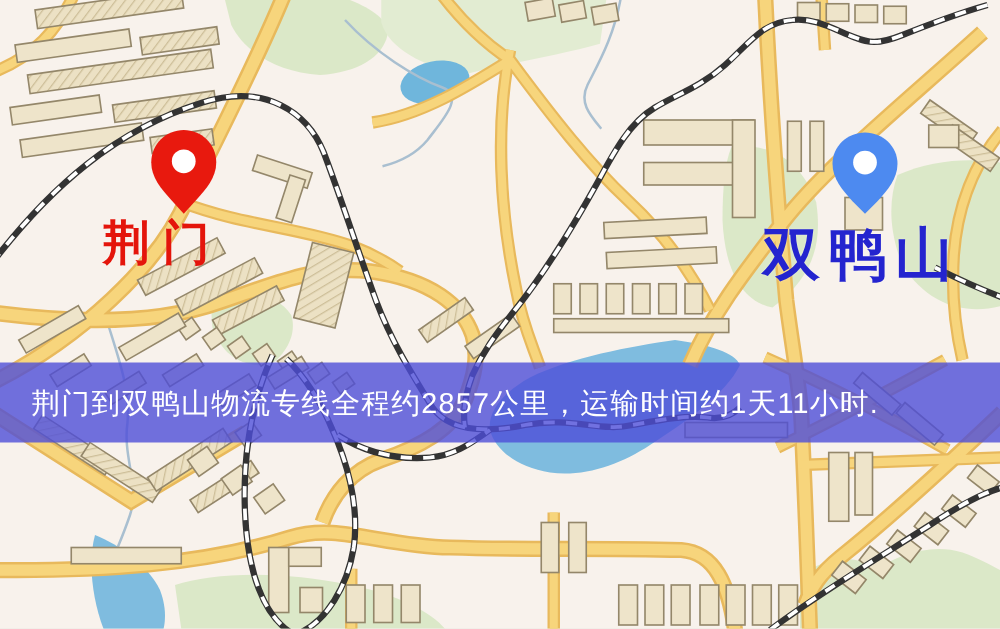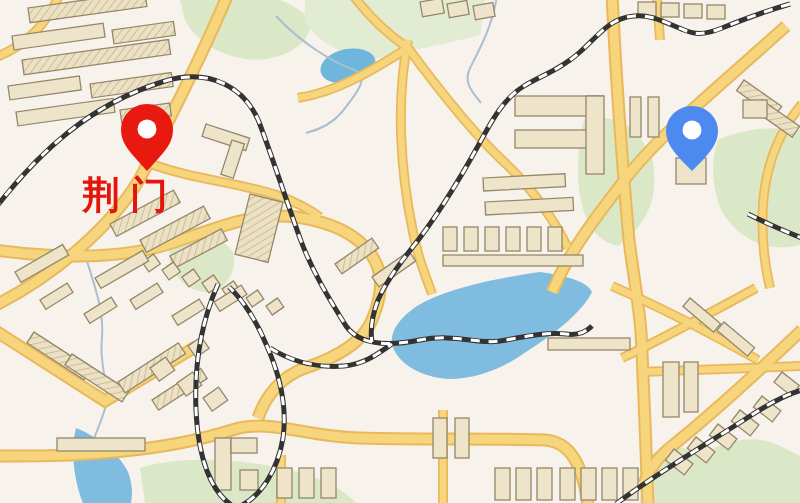--- a/index.html
+++ b/index.html
@@ -213,15 +213,19 @@
     <path d="M147,104 C133,104 121,115 121,130 C121,142 129,151 137,160 L147,171 L157,160 C165,151 173,142 173,130 C173,115 161,104 147,104 Z" fill="#e8190e"></path>
     <circle cx="147" cy="129" r="9.5" fill="#ffffff"></circle>
   </g>
   <g>
     <path d="M692,106 C678,106 666,117 666,131 C666,143 674,152 682,161 L692,171 L702,161 C710,152 718,143 718,131 C718,117 706,106 692,106 Z" fill="#4d8af0"></path>
     <circle cx="692" cy="130" r="9.5" fill="#ffffff"></circle>
   </g>
 </svg>
 
 <div class="city-label label-origin">荆门</div>
-
-
+<div class="city-label label-dest">双鸭山</div>
+
+<div class="banner">
+  <span>荆门到双鸭山物流专线全程约2857公里，运输时间约1天11小时.</span>
 </div>
 
+</div>
+
 </body></html>

